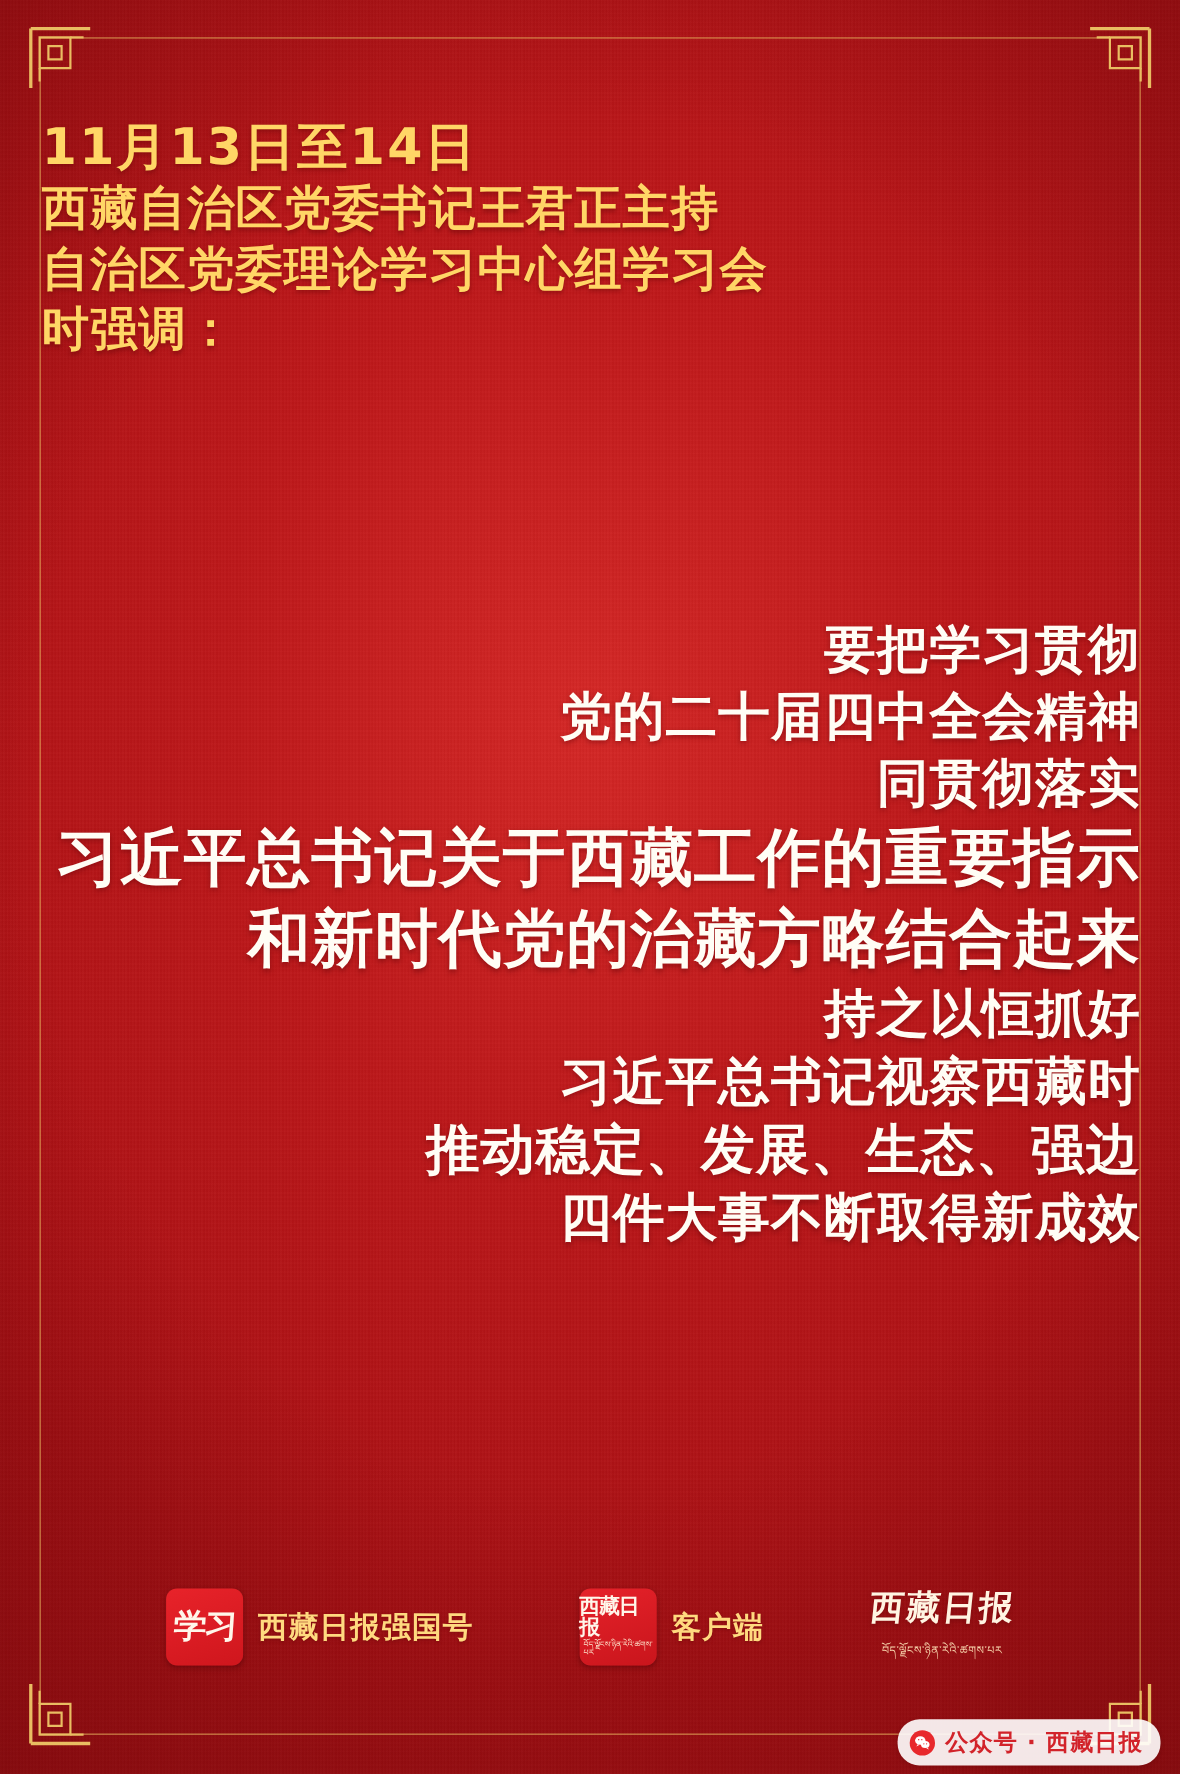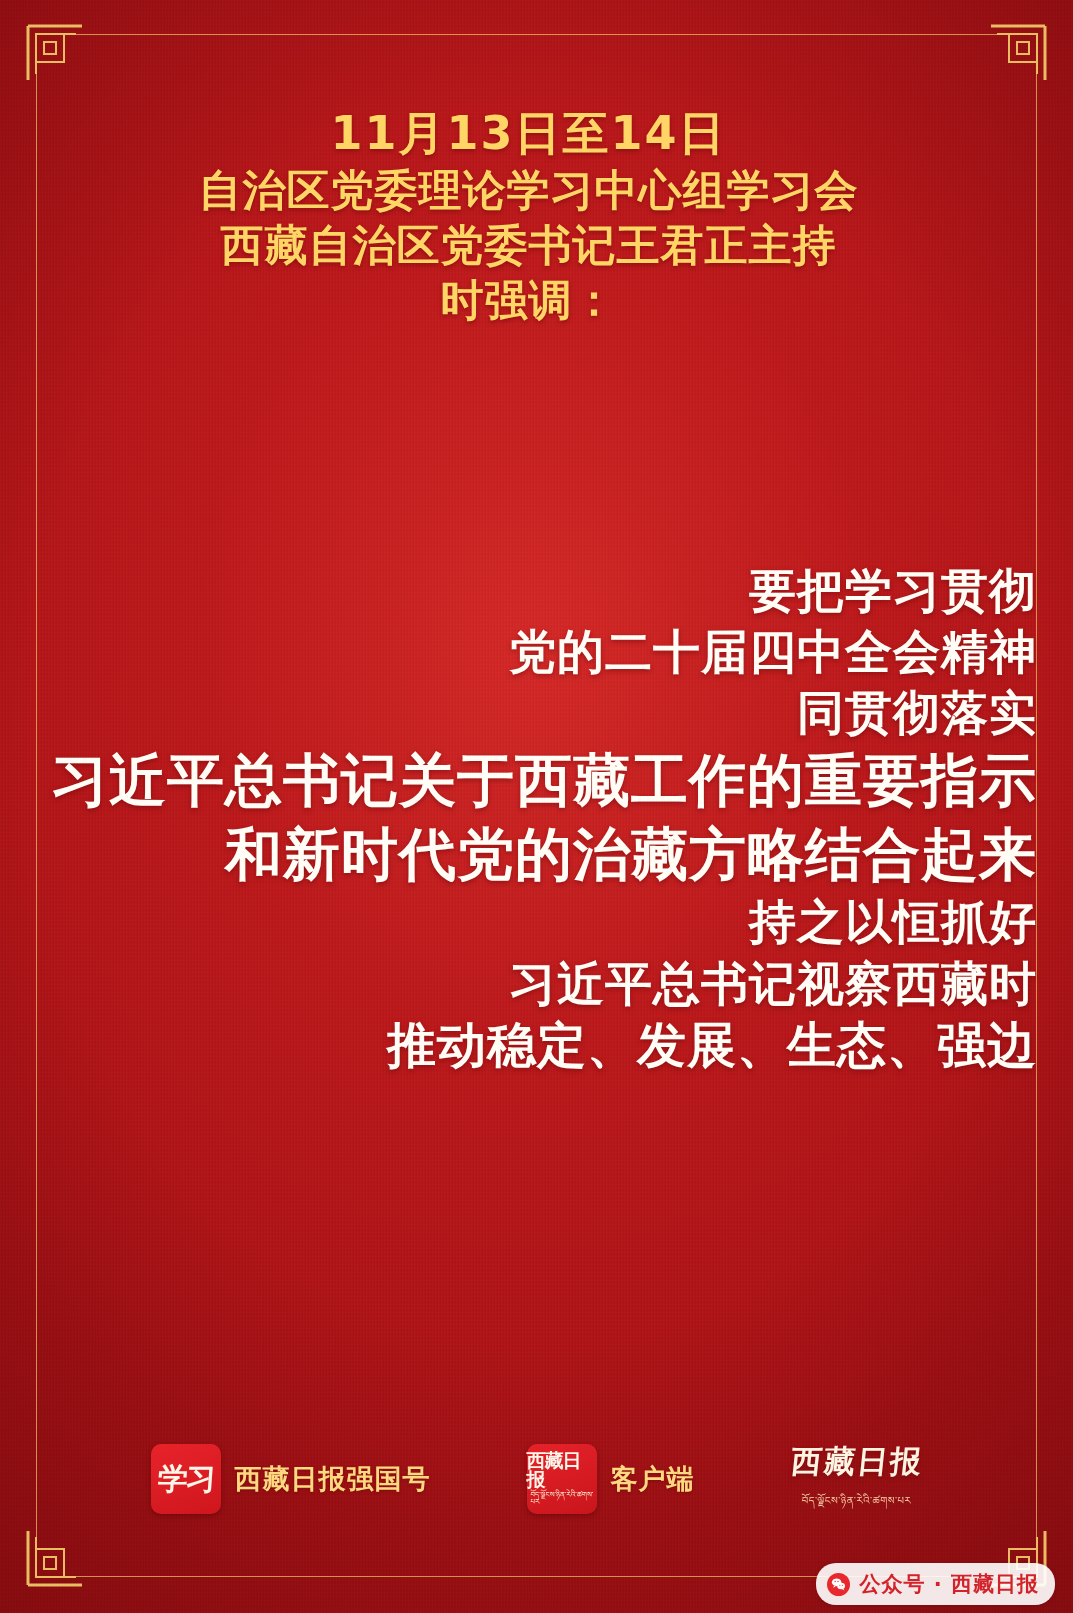--- a/index.html
+++ b/index.html
@@ -81,21 +81,21 @@
   .corner.tr { right: 24px; top: 22px;  transform: scaleX(-1); }
   .corner.bl { left: 24px;  bottom: 24px; transform: scaleY(-1); }
   .corner.br { right: 24px; bottom: 24px; transform: scale(-1,-1); }
 
   
   .headline {
     position: absolute;
     left: 0; right: 16px;
     top: 104px;
     z-index: 6;
-    text-align: center;
+    text-align: left;
     padding: 0 38px;
     box-sizing: border-box;
   }
   .headline .hl {
     font-family: "DejaVu Sans", sans-serif;
     font-weight: 700;
     color: #ffd666;
     letter-spacing: 1px;
     line-height: 1.28;
     text-shadow: 0 2px 4px rgba(110,8,10,0.55);
@@ -293,34 +293,35 @@
     <svg width="62" height="62" viewBox="0 0 62 62" fill="none">
       <path d="M4 4 H58 M4 4 V58" stroke="#e9bd62" stroke-width="3"></path>
       <path d="M12 12 H40 V40 H12 Z" stroke="#e9bd62" stroke-width="2" fill="none"></path>
       <path d="M20 20 H32 V32 H20 Z" stroke="#e9bd62" stroke-width="2" fill="none"></path>
       <path d="M12 40 V52 M40 12 H52" stroke="#e9bd62" stroke-width="2"></path>
     </svg>
   </div>
 
   <div class="headline">
     <div class="hl l1">11月13日至14日</div>
+    <div class="hl l2">西藏自治区党委书记王君正主持</div>
     <div class="hl l3">自治区党委理论学习中心组学习会</div>
-    <div class="hl l2">西藏自治区党委书记王君正主持</div>
     <div class="hl l4">时强调：</div>
   </div>
 
   <div class="body-block">
     <div class="bl s1">要把学习贯彻</div>
     <div class="bl s1">党的二十届四中全会精神</div>
     <div class="bl s1">同贯彻落实</div>
     <div class="bl s2">习近平总书记关于西藏工作的重要指示</div>
     <div class="bl s2">和新时代党的治藏方略结合起来</div>
     <div class="bl s1">持之以恒抓好</div>
     <div class="bl s1">习近平总书记视察西藏时</div>
     <div class="bl s3">推动稳定、发展、生态、强边</div>
+    <div class="bl s4">四件大事不断取得新成效</div>
   </div>
 
   <div class="footer">
 
     <div class="brand b1">
       <div class="logo-sq">
         <span class="glyph">学习</span>
       </div>
       <div class="brand-label">西藏日报强国号</div>
     </div>

